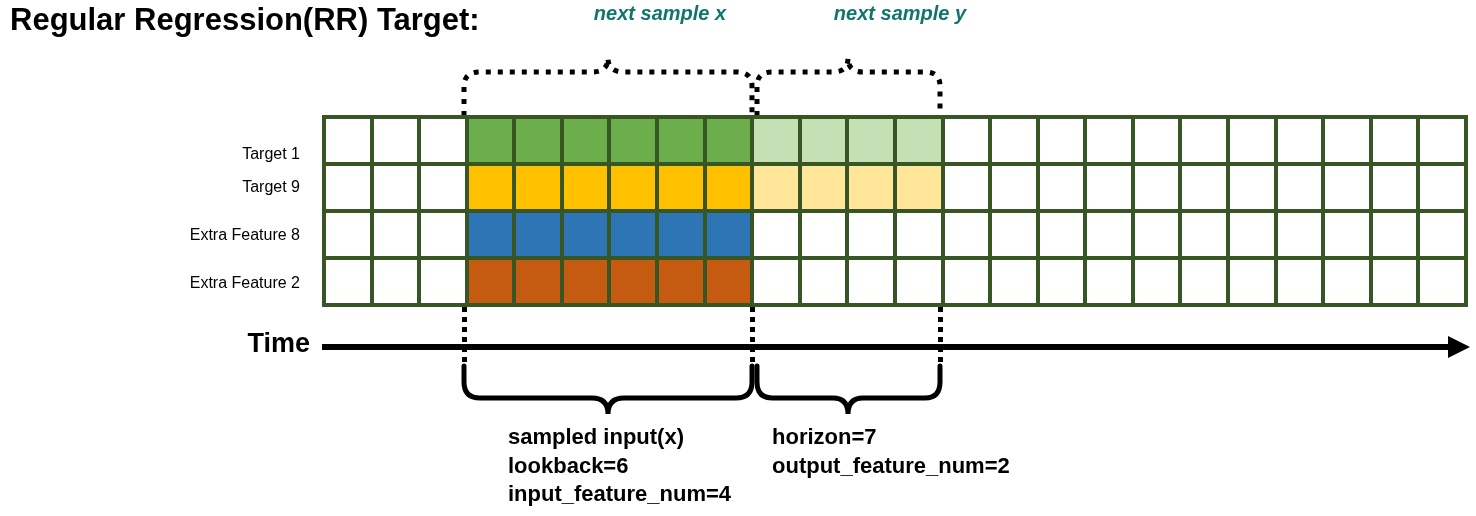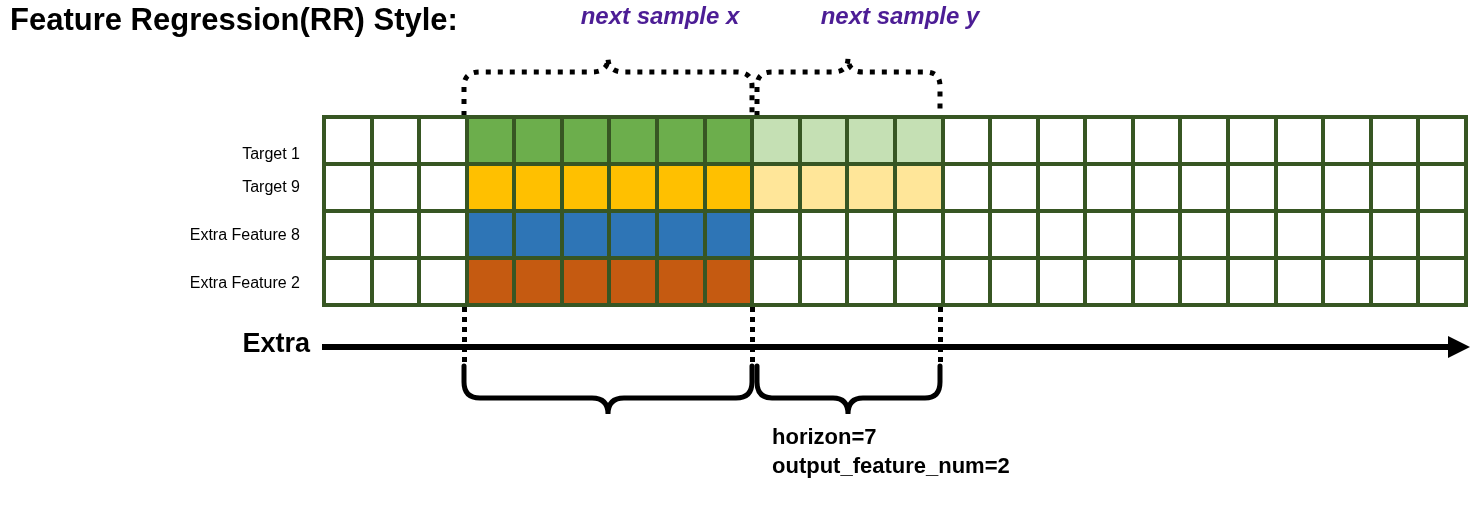--- a/index.html
+++ b/index.html
@@ -83,24 +83,24 @@
     background-image: linear-gradient(to bottom, #000 55%, rgba(0,0,0,0) 0%);
     background-size: 5px 10px;
     background-repeat: repeat-y;
   }
 
   
   .svg-layer { position: absolute; left: 0; top: 0; pointer-events: none; }
 
   
   .top-caption {
-    font-size: 24px;
+    font-size: 20px;
     font-style: italic;
     font-weight: 600;
-    color: #4c1d95;
+    color: #0f766e;
     white-space: nowrap;
     text-align: center;
   }
   #cap-x { left: 520px; top: 2px; width: 280px; }
   #cap-y { left: 760px; top: 2px; width: 280px; }
 
   
   .bottom-block {
     font-size: 22px;
     font-weight: 600;
@@ -110,21 +110,21 @@
   }
   #blk-input  { left: 508px; top: 423px; }
   #blk-output { left: 772px; top: 423px; }
   .bline { display: block; }
 </style>
 </head>
 <body>
 
 <div id="stage">
 
-  <div class="abs" id="title">Feature Regression(RR) Style:</div>
+  <div class="abs" id="title">Regular Regression(RR) Target:</div>
 
   <div class="abs top-caption" id="cap-x">next sample x</div>
   <div class="abs top-caption" id="cap-y">next sample y</div>
 
   <svg class="svg-layer" id="top-braces" width="1476" height="516">
 
     <path d="M 464 116 L 464 86 Q 464 72 480 72 L 592 72 Q 608 72 608 58 Q 608 72 624 72 L 736 72 Q 752 72 752 86 L 752 116" fill="none" stroke="#000" stroke-width="5" stroke-dasharray="5 7" stroke-linecap="butt"></path>
 
     <path d="M 757 116 L 757 86 Q 757 72 772 72 L 833 72 Q 848 72 848 58 Q 848 72 863 72 L 925 72 Q 940 72 940 86 L 940 116" fill="none" stroke="#000" stroke-width="5" stroke-dasharray="5 7" stroke-linecap="butt"></path>
   </svg>
@@ -240,29 +240,34 @@
       <div class="cell" style="background: rgb(255, 255, 255);"></div>
       <div class="cell" style="background: rgb(255, 255, 255);"></div>
       <div class="cell" style="background: rgb(255, 255, 255);"></div>
       <div class="cell" style="background: rgb(255, 255, 255);"></div>
     </div>
 
   <div class="abs vguide" style="left:462px; top:307px; height:60px;"></div>
   <div class="abs vguide" style="left:750px; top:307px; height:60px;"></div>
   <div class="abs vguide" style="left:938px; top:307px; height:60px;"></div>
 
-  <div class="abs" id="time-label">Extra</div>
+  <div class="abs" id="time-label">Time</div>
   <div class="abs" id="time-axis"></div>
   <div class="abs" id="time-arrow"></div>
 
   <svg class="svg-layer" id="bottom-braces" width="1476" height="516">
 
     <path d="M 464 366 L 464 382 Q 464 398 480 398 L 592 398 Q 608 398 608 414 Q 608 398 624 398 L 736 398 Q 752 398 752 382 L 752 366" fill="none" stroke="#000" stroke-width="5" stroke-linecap="round"></path>
 
     <path d="M 757 366 L 757 382 Q 757 398 772 398 L 833 398 Q 848 398 848 414 Q 848 398 863 398 L 925 398 Q 940 398 940 382 L 940 366" fill="none" stroke="#000" stroke-width="5" stroke-linecap="round"></path>
   </svg>
 
+  <div class="abs bottom-block" id="blk-input">
+    <span class="bline">sampled input(x)</span>
+    <span class="bline">lookback=6</span>
+    <span class="bline">input_feature_num=4</span>
+  </div>
   <div class="abs bottom-block" id="blk-output">
     <span class="bline">horizon=7</span>
     <span class="bline">output_feature_num=2</span>
   </div>
 
 </div>
 
 </body></html>

